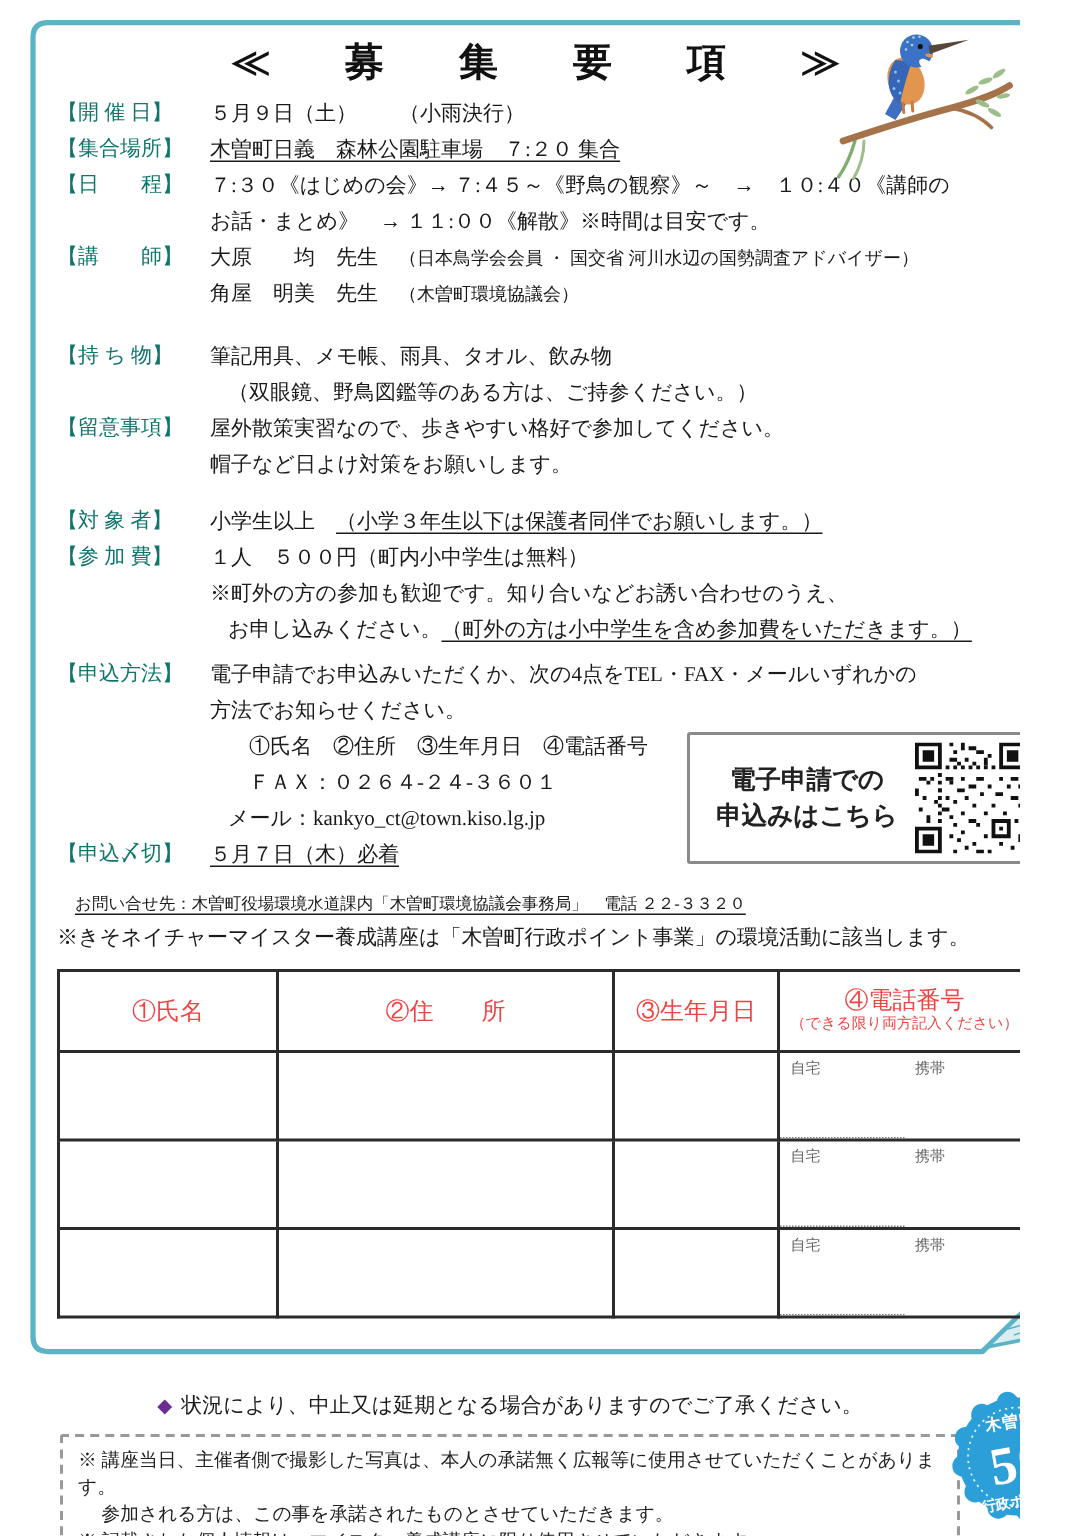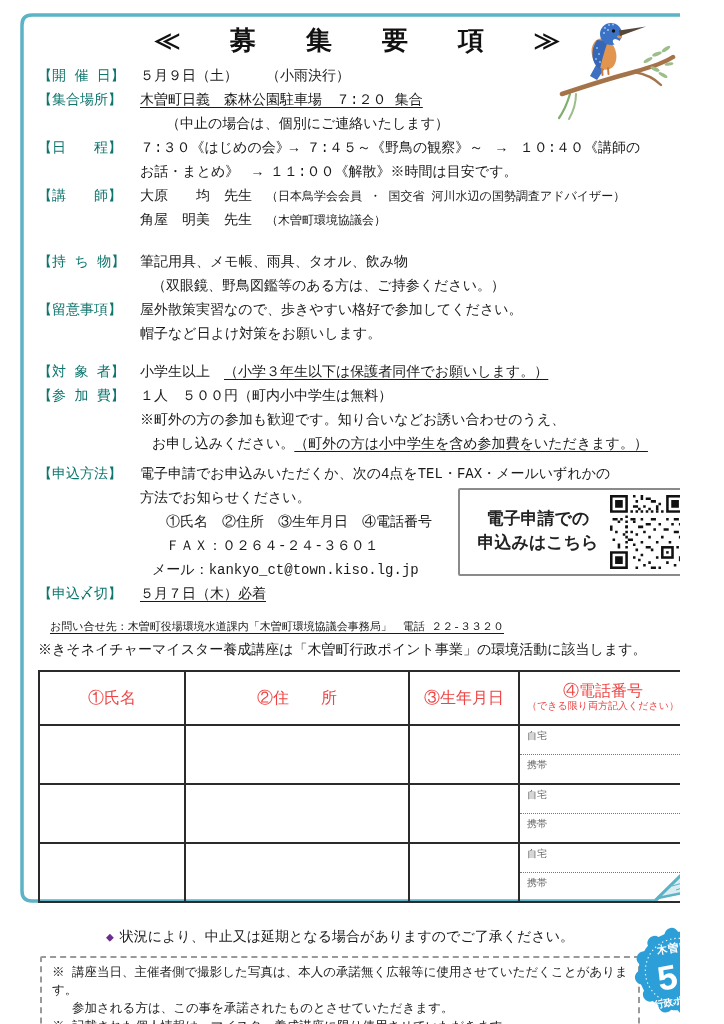--- a/index.html
+++ b/index.html
@@ -1,18 +1,18 @@
 <!DOCTYPE html>
 <html><head>
 <meta charset="utf-8">
 <style>
   html,body{margin:0;padding:0;background:#ffffff;}
   .canvas{
     position:relative;width:680px;height:1024px;background:#fff;
-    font-family:Liberation Mono, monospace;color:#1a1a1a;overflow:hidden;
+    font-family:Liberation Serif, serif;color:#1a1a1a;overflow:hidden;
   }
   .border-svg{position:absolute;left:0;top:0;z-index:0;}
   .content{position:absolute;left:38px;top:22px;width:650px;z-index:2;}
   .doc-title{height:40px;line-height:40px;text-align:center;font-size:26px;font-weight:bold;letter-spacing:12px;color:#111;}
   .bird{position:absolute;left:556px;top:12px;z-index:3;}
   .info{margin-top:2px;}
   .row{display:flex;height:24px;line-height:24px;font-size:14px;white-space:nowrap;}
   .lbl{flex:0 0 102px;color:#0f766e;}
   .val{flex:1;}
   .ind1{padding-left:12px;}
@@ -28,21 +28,21 @@
   .qr-text{font-size:17px;font-weight:bold;color:#222;line-height:24px;text-align:center;flex:1;}
   .contact{margin-top:9px;font-size:11px;line-height:24px;margin-left:12px;}
   .contact-note{font-size:14px;line-height:22px;}
   .signup-table{margin-top:9px;width:648px;border-collapse:collapse;table-layout:fixed;}
   .signup-table th,.signup-table td{border:2px solid #2b2b2b;padding:0;vertical-align:middle;}
   .signup-table th{font-weight:normal;font-size:16px;height:52px;text-align:center;color:#ef4444;}
   .signup-table td{height:57px;}
   .col-name{width:146px;} .col-addr{width:224px;} .col-birth{width:110px;} .col-phone{width:168px;}
   .phone-head{line-height:18px;}
   .phone-note{font-size:10px;display:block;line-height:12px;}
-  .phone-cell{display:flex;flex-direction:column;height:57px;}
+  .phone-cell{display:flex;flex-direction:row;height:57px;}
   .phone-half{flex:1;font-size:10px;color:#666;padding:3px 0 0 7px;box-sizing:border-box;}
   .phone-top{border-bottom:1px dotted #777;}
   .foot-note{position:absolute;left:60px;top:928px;width:560px;text-align:center;font-size:14px;z-index:2;}
   .dia{color:#6b2d91;margin-right:6px;font-size:13px;}
   .dashed-box{
     position:absolute;left:40px;top:956px;width:576px;border:2px dashed #999;border-radius:2px;
     padding:6px 10px;font-size:12.5px;line-height:18px;color:#222;z-index:2;background:#fff;
   }
   .badge{position:absolute;left:630px;top:922px;z-index:5;}
 </style>
@@ -102,24 +102,20 @@
     <div class="info">
       <div class="row">
           <span class="lbl">【開 催 日】</span>
           <span class="val"><span>５月９日（土）　　（小雨決行）</span><span class="u"></span><span class="small"></span></span>
         </div>
       <div class="row">
           <span class="lbl">【集合場所】</span>
           <span class="val"><span></span><span class="u">木曽町日義　森林公園駐車場　７:２０ 集合</span><span class="small"></span></span>
         </div>
       <div class="row">
-          <span class="lbl"></span>
-          <span class="val ind2"><span>（中止の場合は、個別にご連絡いたします）</span><span class="u"></span><span class="small"></span></span>
-        </div>
-      <div class="row">
           <span class="lbl">【日　　程】</span>
           <span class="val"><span>７:３０《はじめの会》→ ７:４５～《野鳥の観察》～　→　１０:４０《講師の</span><span class="u"></span><span class="small"></span></span>
         </div>
       <div class="row">
           <span class="lbl"></span>
           <span class="val"><span>お話・まとめ》　→ １１:００《解散》※時間は目安です。</span><span class="u"></span><span class="small"></span></span>
         </div>
       <div class="row">
           <span class="lbl">【講　　師】</span>
           <span class="val"><span>大原　　均　先生　</span><span class="u"></span><span class="small">（日本鳥学会会員 ・ 国交省 河川水辺の国勢調査アドバイザー）</span></span>

